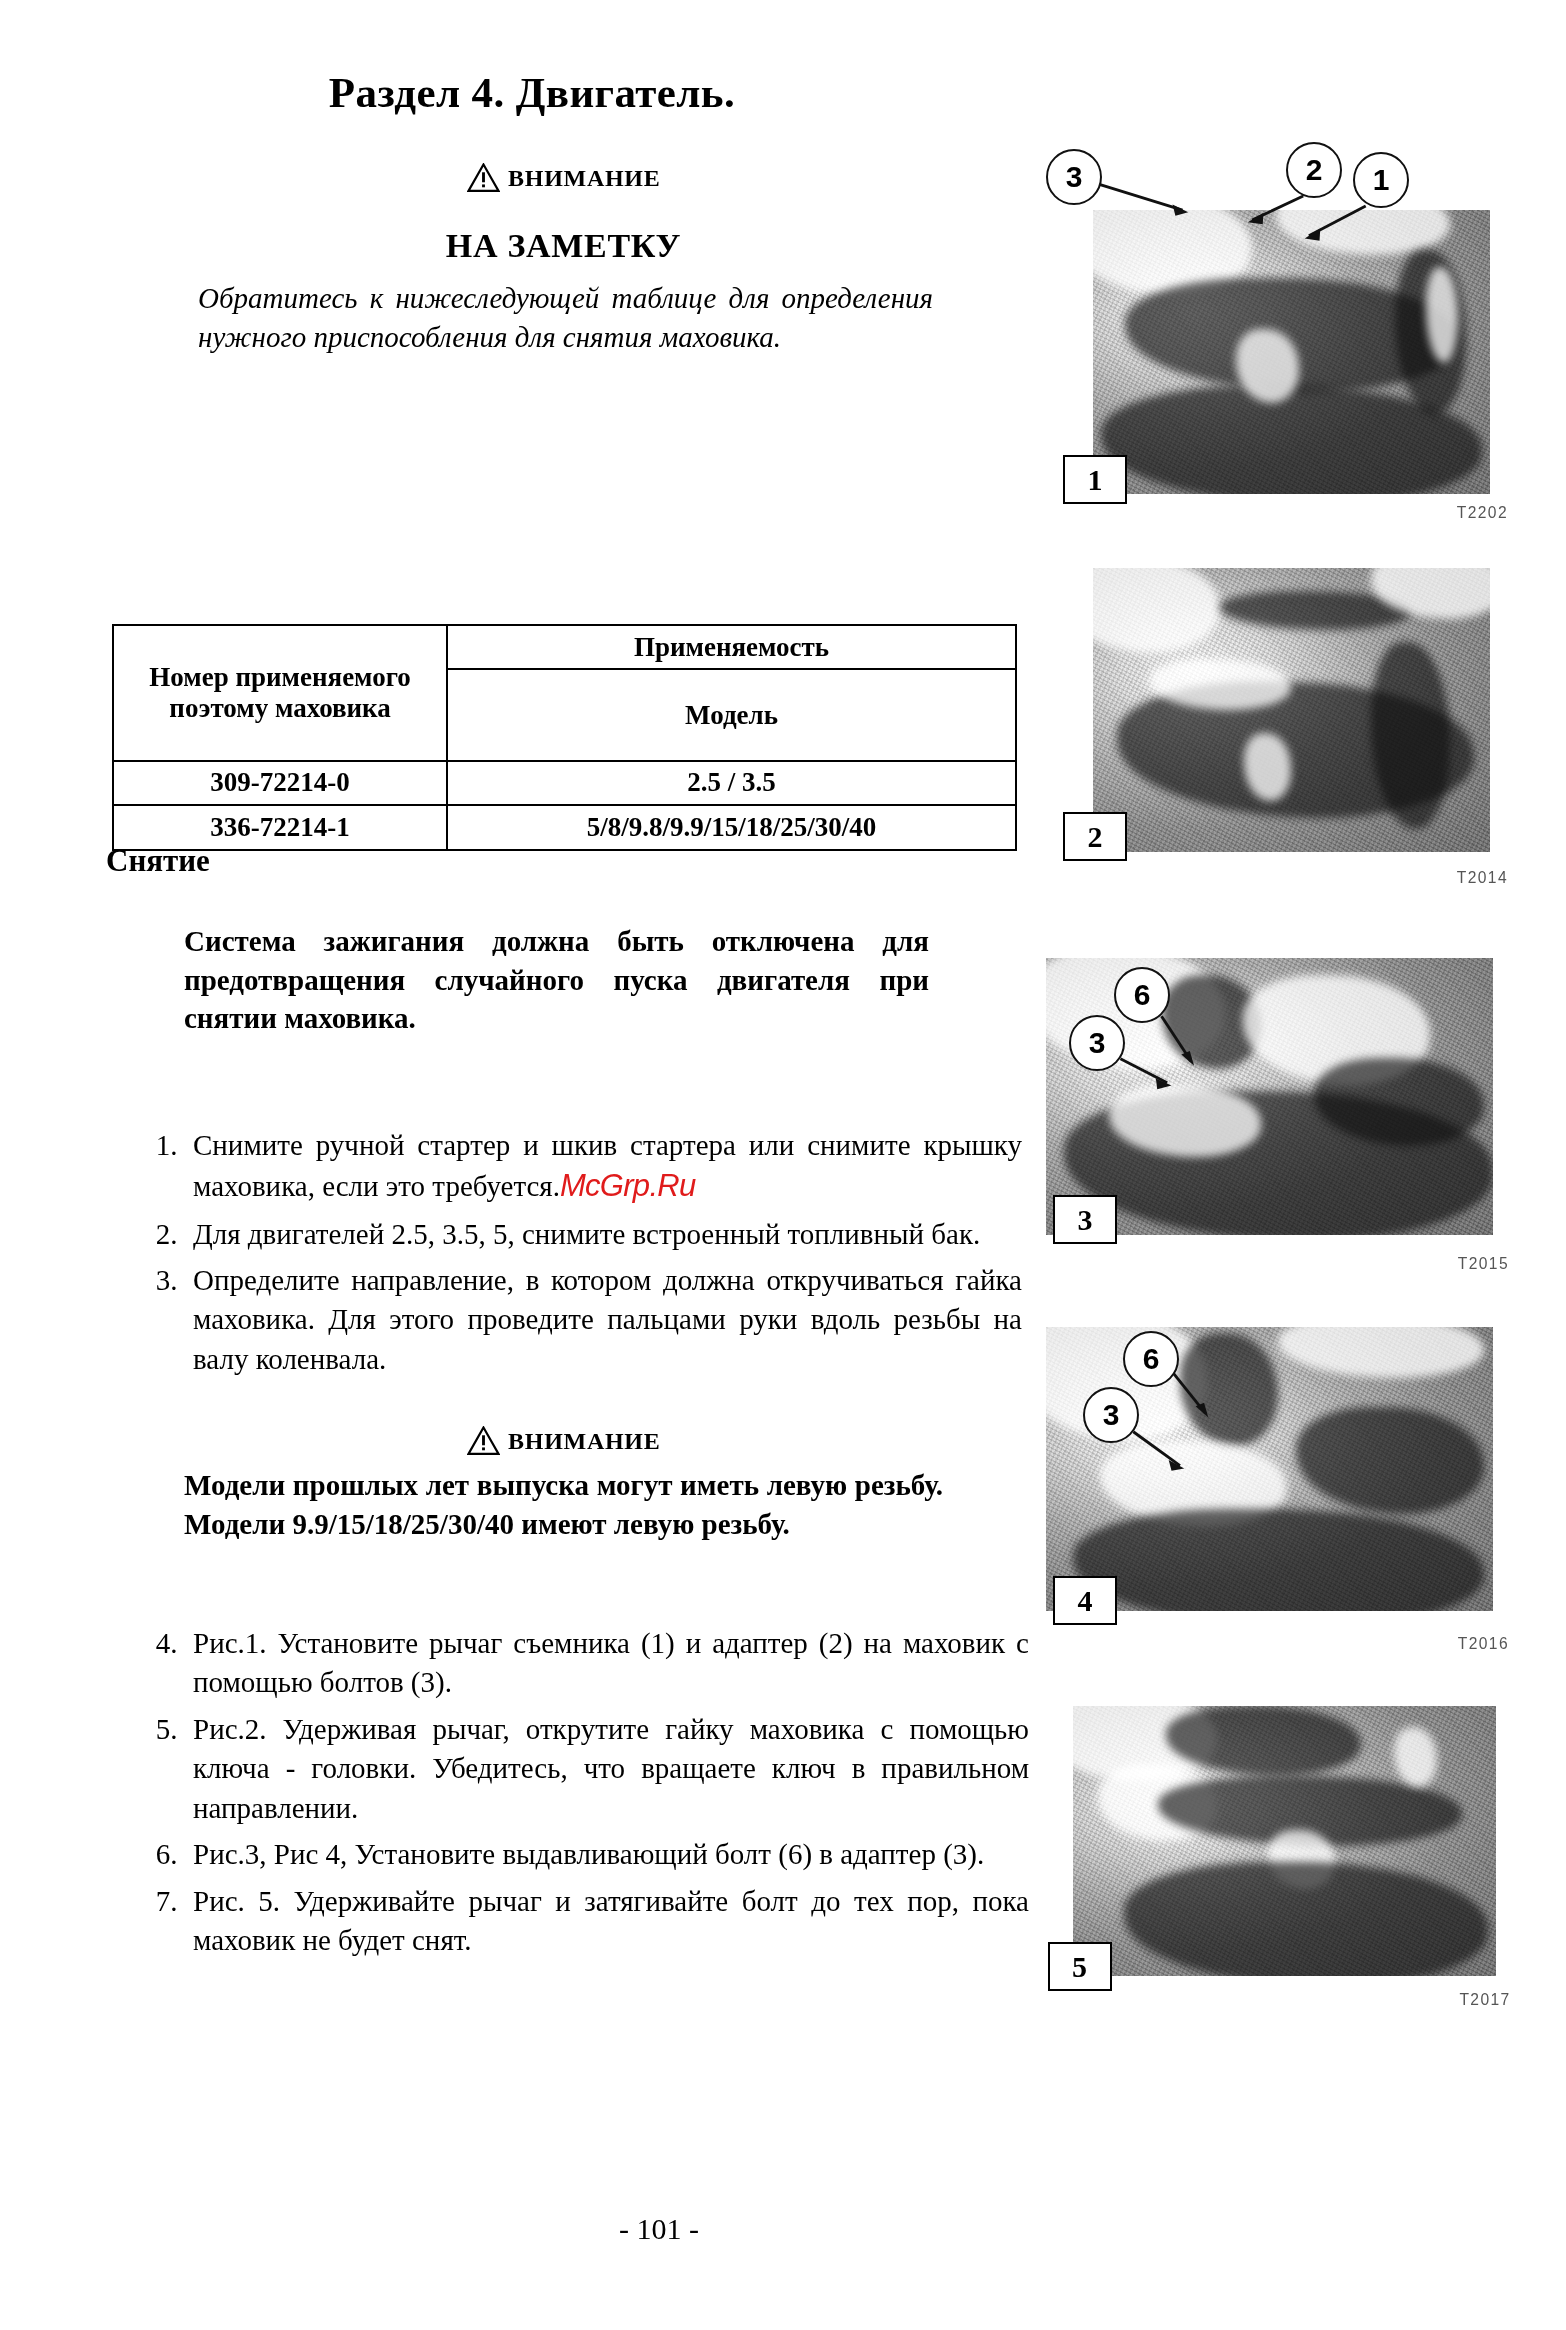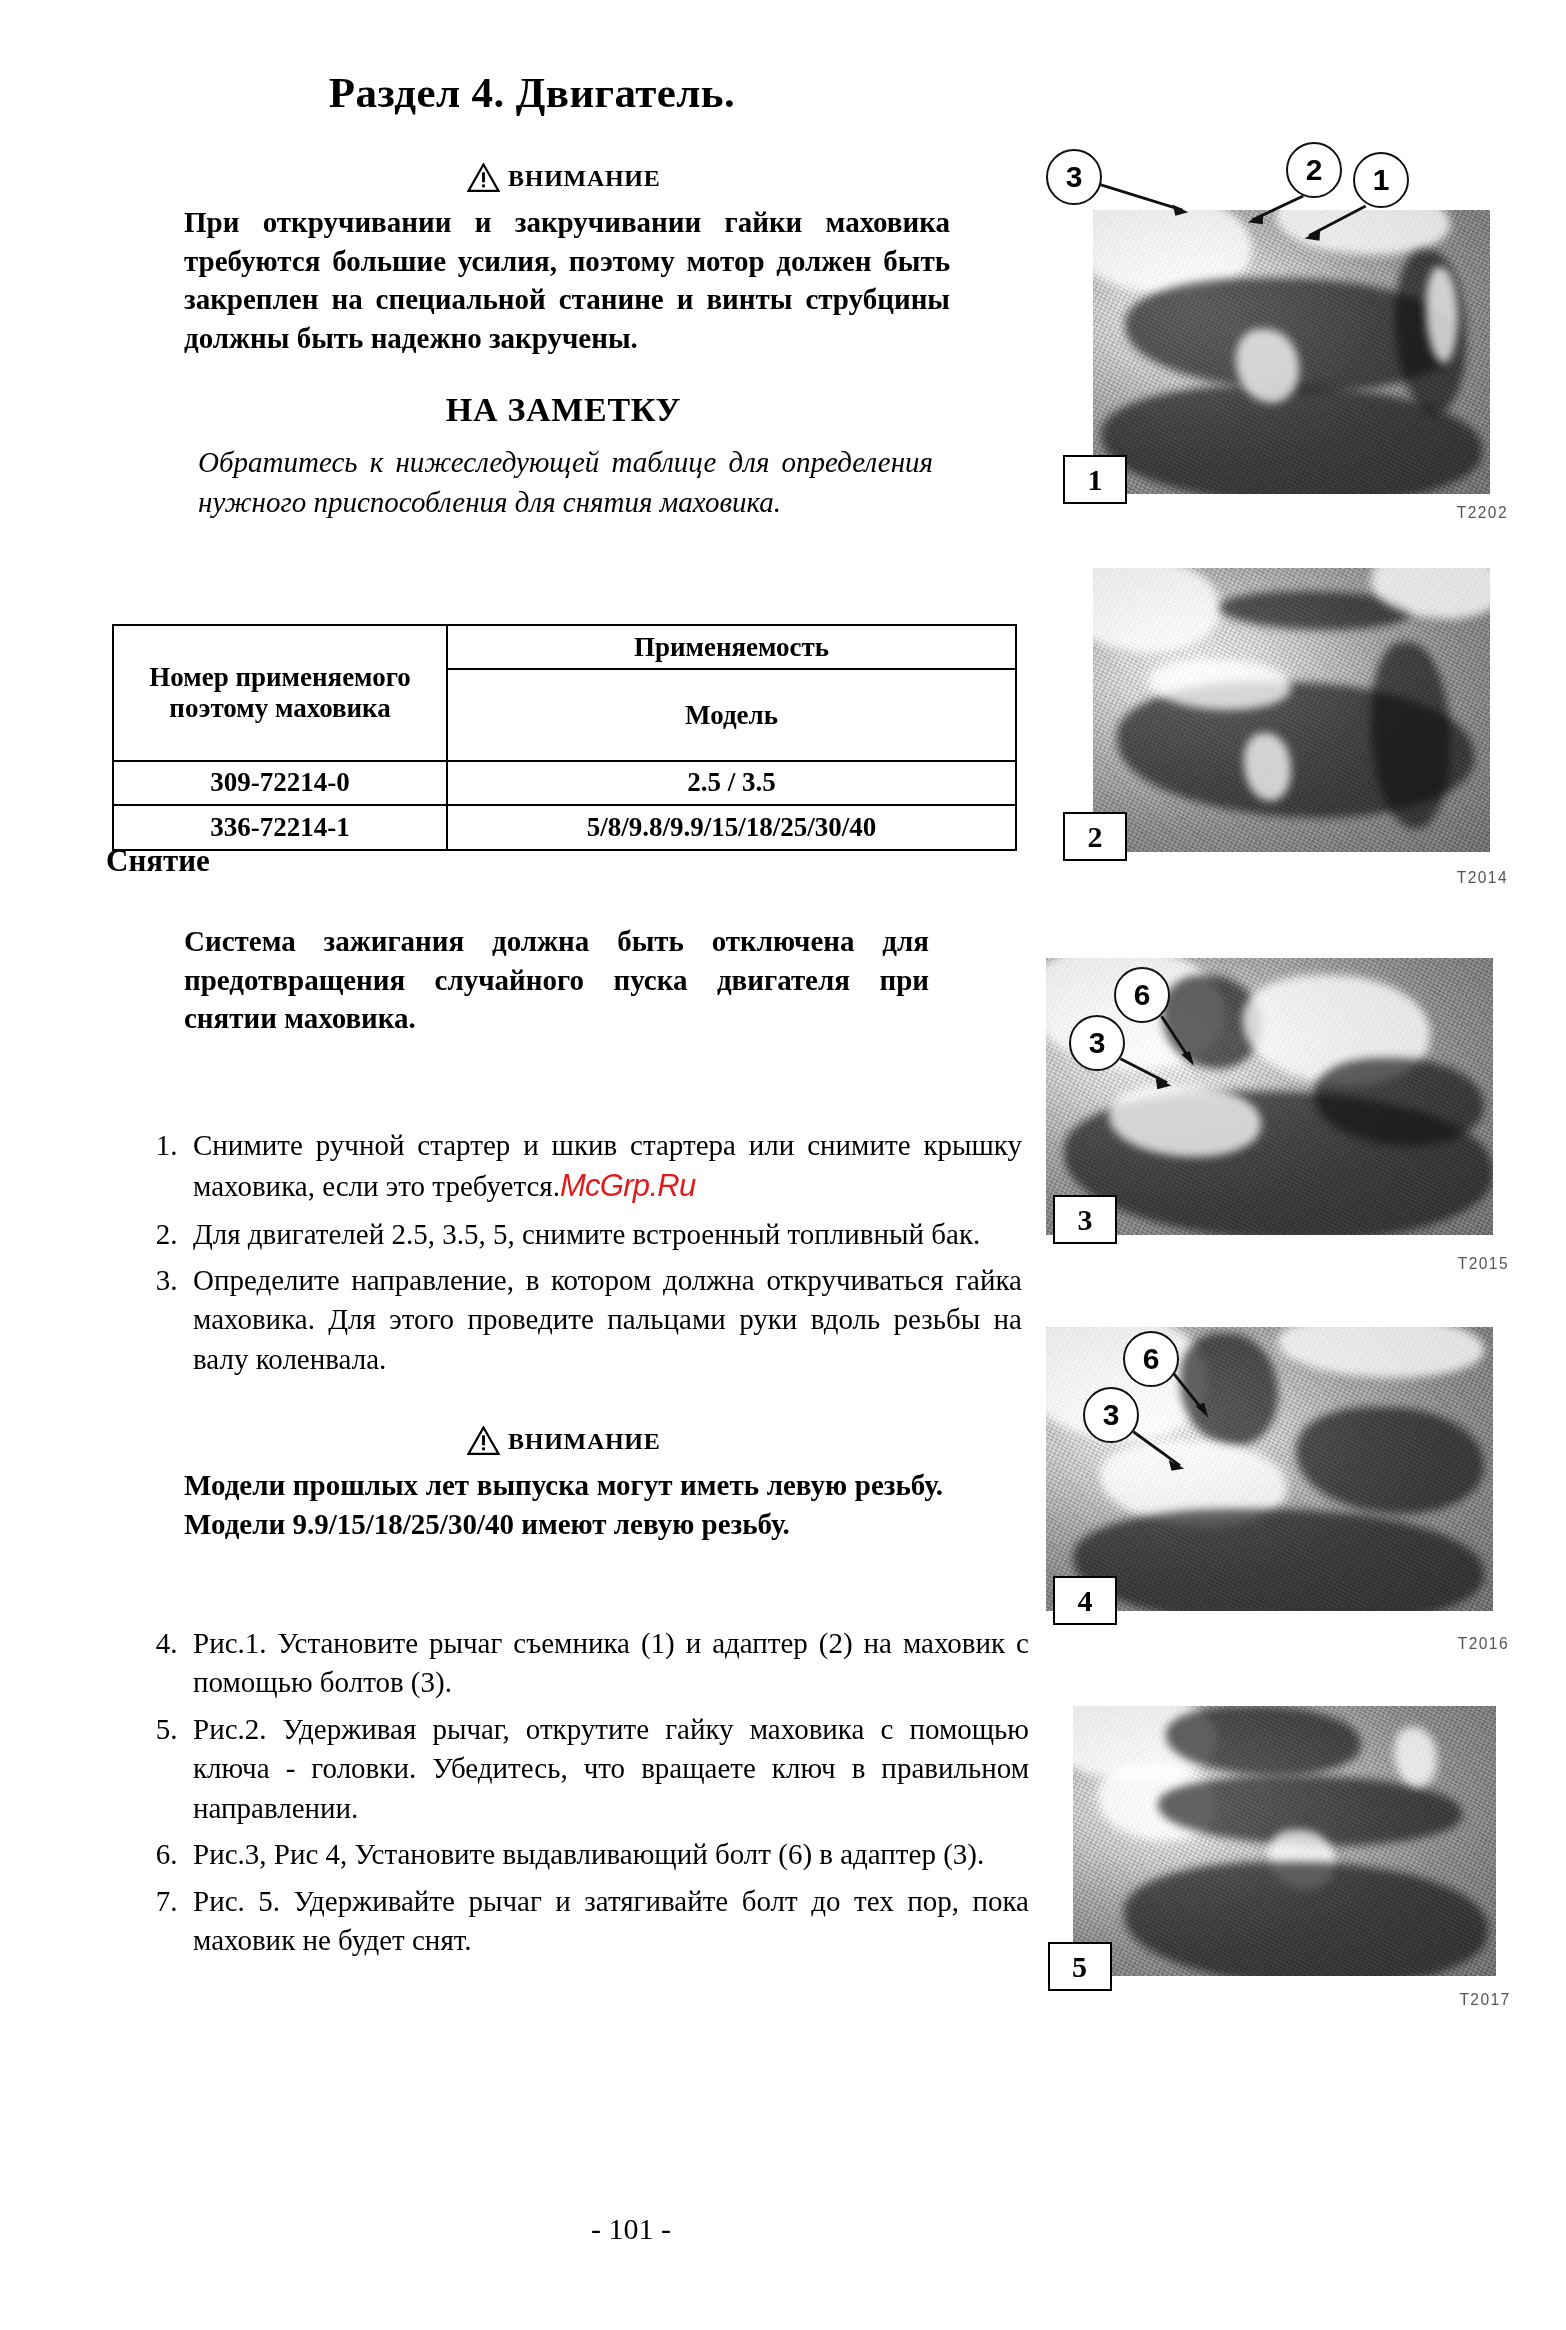--- a/index.html
+++ b/index.html
@@ -202,41 +202,41 @@
   }
   .lead { position: absolute; z-index: 5; }
 
   .page-num {
     position: absolute;
     left: 0;
     top: 2212px;
     width: 1262px;
     text-align: center;
     font-size: 30px;
+    padding-left: 28px;
   }
 </style>
 </head>
 <body>
 
 <div class="page-title">Раздел 4. Двигатель.</div>
 
 <div class="text-col">
 
   <div>
     <div class="warn-head">
       <span class="tri-icon">
         <svg width="33" height="30" viewBox="0 0 46 42">
           <polygon points="23,2 44,39 2,39" fill="none" stroke="#000" stroke-width="3"></polygon>
           <rect x="21" y="13" width="4" height="14" fill="#000"></rect>
           <rect x="21" y="30" width="4" height="4" fill="#000"></rect>
         </svg>
       </span>
       <span class="label">ВНИМАНИЕ</span>
     </div>
-    <p class="warn-body">При откручивании и закручивании гайки маховика требуются большие усилия, поэтому мотор должен быть закреплен на специальной станине и винты струбцины должны быть надежно закручены.</p>
   </div>
 
   <div style="margin-top:34px">
     <div class="note-head">НА ЗАМЕТКУ</div>
     <p class="note-body">Обратитесь к нижеследующей таблице для определения нужного приспособления для снятия маховика.</p>
   </div>
 </div>
 
 <div class="tbl-wrap">
   <table class="spec">

